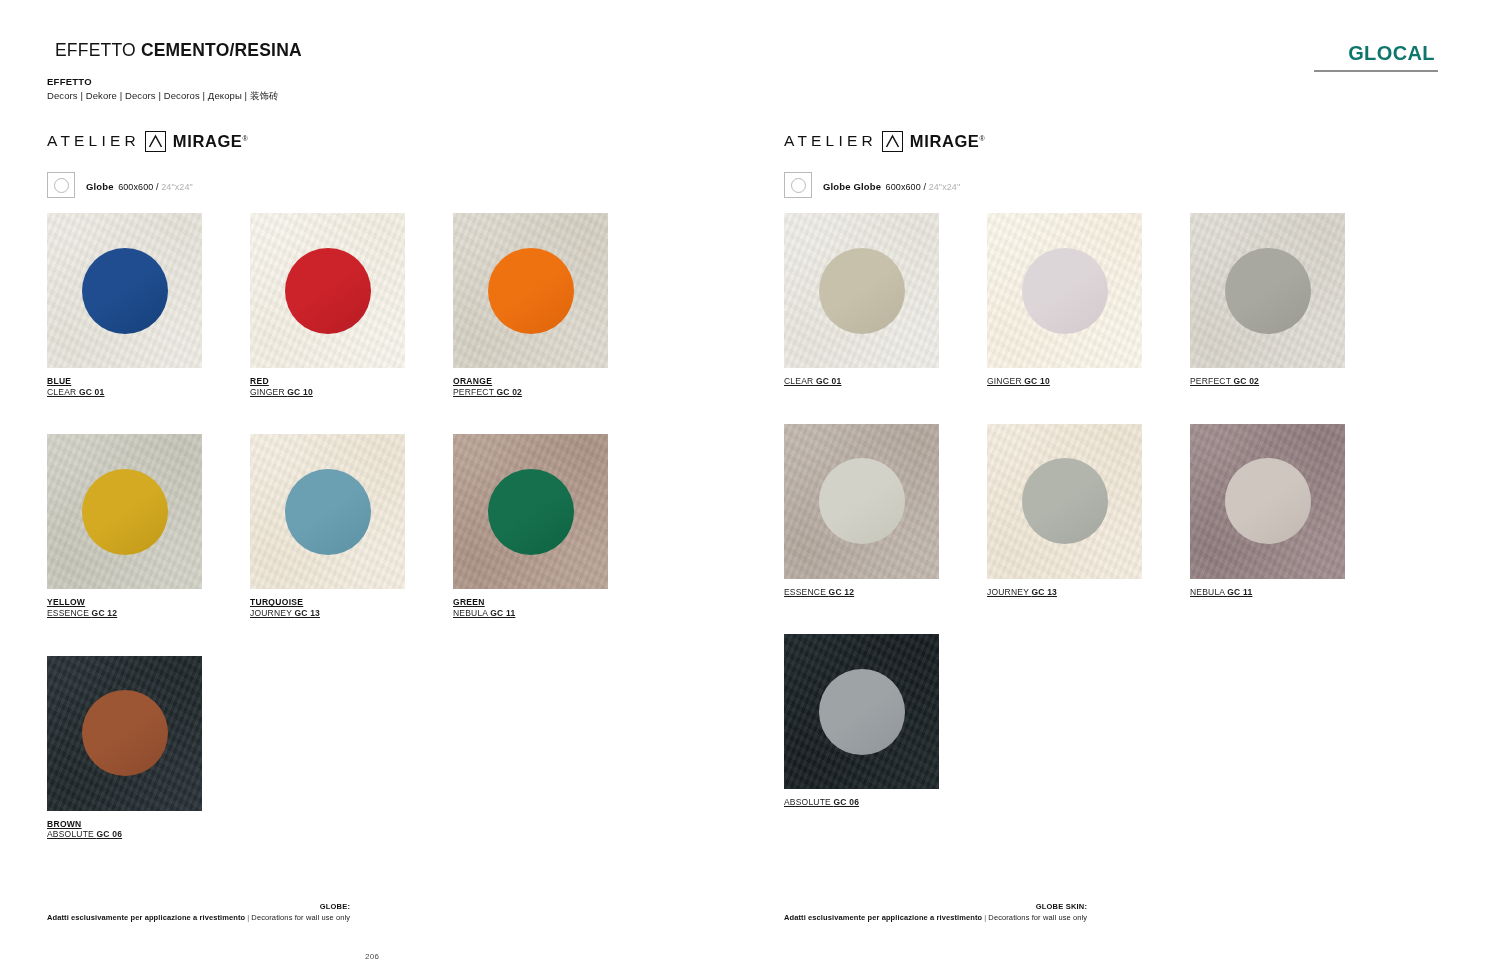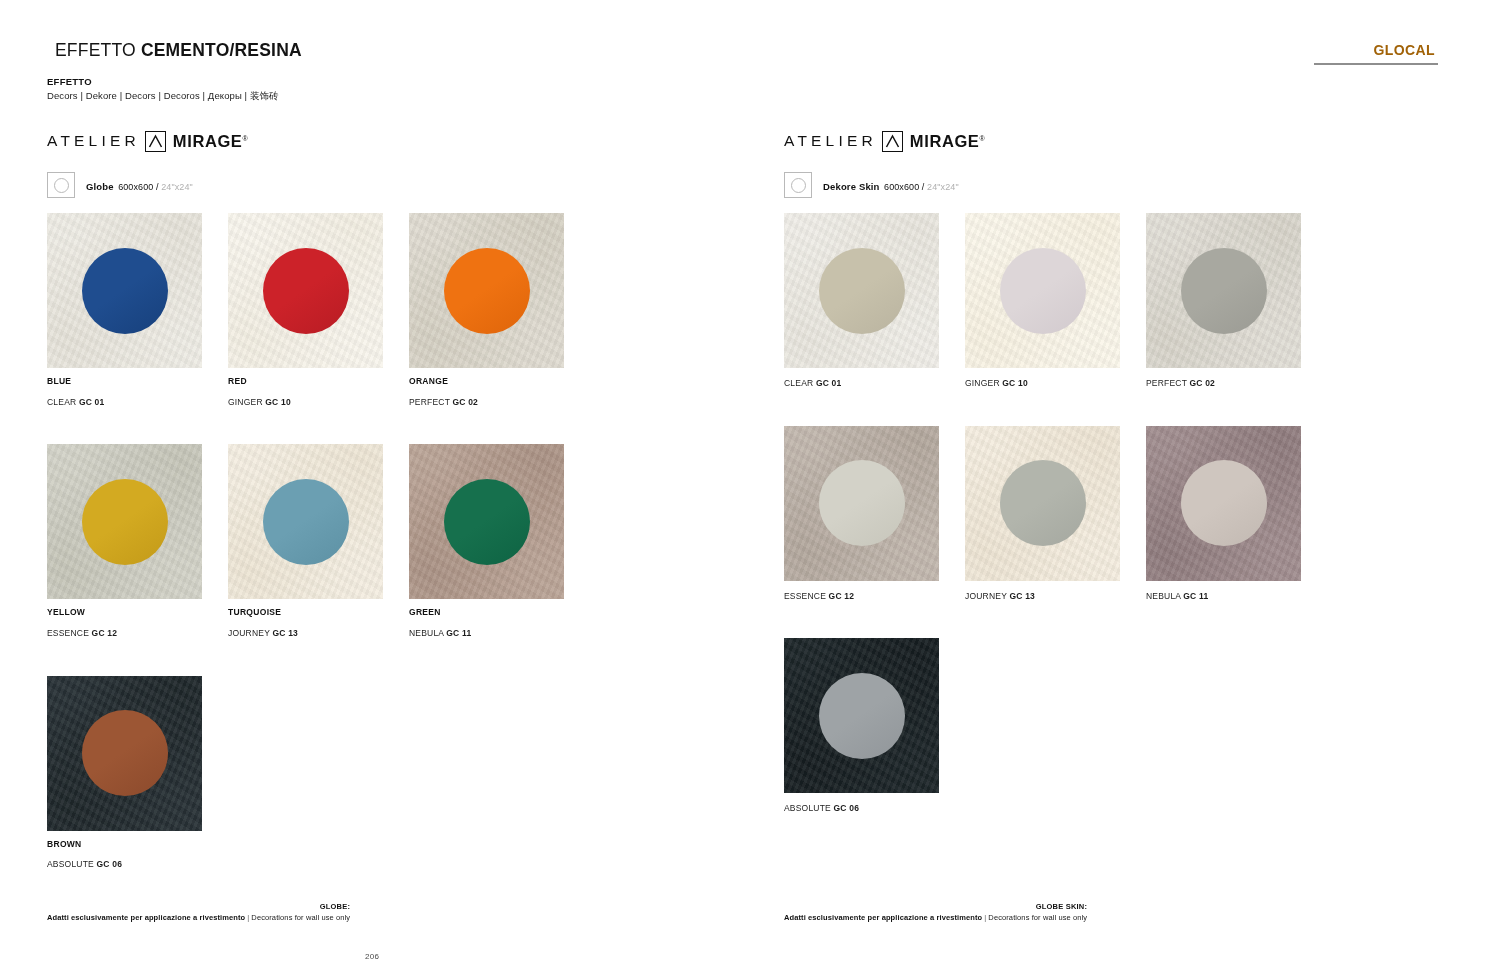--- a/index.html
+++ b/index.html
@@ -36,24 +36,24 @@
   #effect-title .light { font-weight: 400; margin-left: 8px; }
   #effect-title .heavy { font-weight: 700; }
 
   #brand-mark {
     position: absolute;
     right: 47px;
     top: 2px;
     text-align: right;
   }
   #brand-mark .brand-text {
-    font-size: 14px;
+    font-size: 20px;
     font-weight: 700;
     letter-spacing: .4px;
-    color: #a16207;
+    color: #0f766e;
     display: block;
     padding-right: 3px;
   }
   #brand-mark .brand-rule {
     display: block;
     width: 124px;
     height: 1.5px;
     background: #8e8e8e;
     margin-top: 5px;
   }
@@ -167,21 +167,21 @@
   .series-size .inch { color: #b0b0b0; }
 
   
   .tile-grid {
     position: absolute;
     top: 213px;
     left: 0;
     width: 620px;
   }
   .tile-row { display: flex; }
-  .tile-cell { width: 181px; margin-right: 0; }
+  .tile-cell { width: 203px; margin-right: 0; text-decoration: underline; }
   .tile-cell + .tile-cell { margin-left: 0; }
 
   .tile-swatch {
     width: 155px;
     height: 155px;
     position: relative;
     overflow: hidden;
   }
 
   .tile-texture {
@@ -200,21 +200,21 @@
   .cap-color {
     font-size: 8.5px;
     font-weight: 700;
     color: #111;
     letter-spacing: .3px;
   }
   .cap-surface {
     font-size: 8.5px;
     font-weight: 400;
     color: #1d1d1d;
-    margin-top: 10px;
+    margin-top: 0;
     letter-spacing: .2px;
   }
   .cap-surface b { font-weight: 700; }
 
   
   .tile-row { margin-bottom: 37px; }
 
   
   .footnote {
     position: absolute;
@@ -394,21 +394,21 @@
         </svg>
       </span>
       <span class="mirage-word"><span>MIRAGE</span><span class="mirage-reg">®</span></span>
     </div>
 
     <div class="series-block">
       <span class="series-icon">
           <span class="dot"></span>
         </span>
       <span class="series-text">
-        <span class="series-name">Dekore Skin</span>
+        <span class="series-name">Globe Globe</span>
         <span class="series-size"><span>600x600</span> / <span class="inch">24"x24"</span></span>
       </span>
     </div>
 
     <div class="tile-grid" id="grid-right">
         <div class="tile-row">
           <div class="tile-cell">
             <div class="tile-swatch">
               <div class="tile-texture" style="background: radial-gradient(circle at 22% 18%, rgb(214, 211, 204) 0%, rgb(200, 197, 189) 58%, rgb(214, 211, 204) 100%), radial-gradient(circle at 78% 74%, rgb(214, 211, 204) 0%, rgb(200, 197, 189) 62%, rgb(214, 211, 204) 100%); background-blend-mode: overlay;"></div>
               <div class="tile-texture" style="background: repeating-linear-gradient(112deg, rgba(255, 255, 255, 0.055) 0px, rgba(255, 255, 255, 0.055) 3px, rgba(0, 0, 0, 0.035) 3px, rgba(0, 0, 0, 0.035) 6px), repeating-linear-gradient(31deg, rgba(255, 255, 255, 0.04) 0px, rgba(255, 255, 255, 0.04) 5px, rgba(0, 0, 0, 0.027) 5px, rgba(0, 0, 0, 0.027) 10px); opacity: 0.85;"></div>

